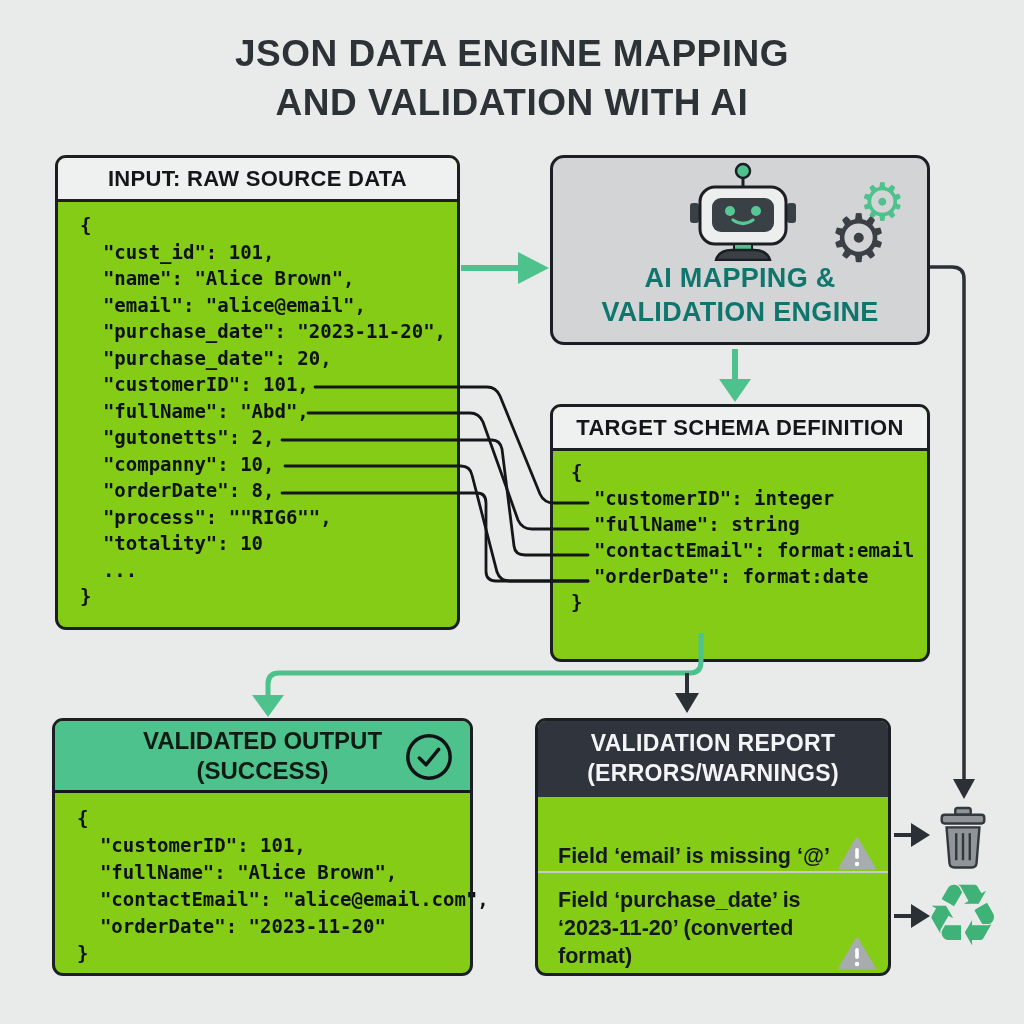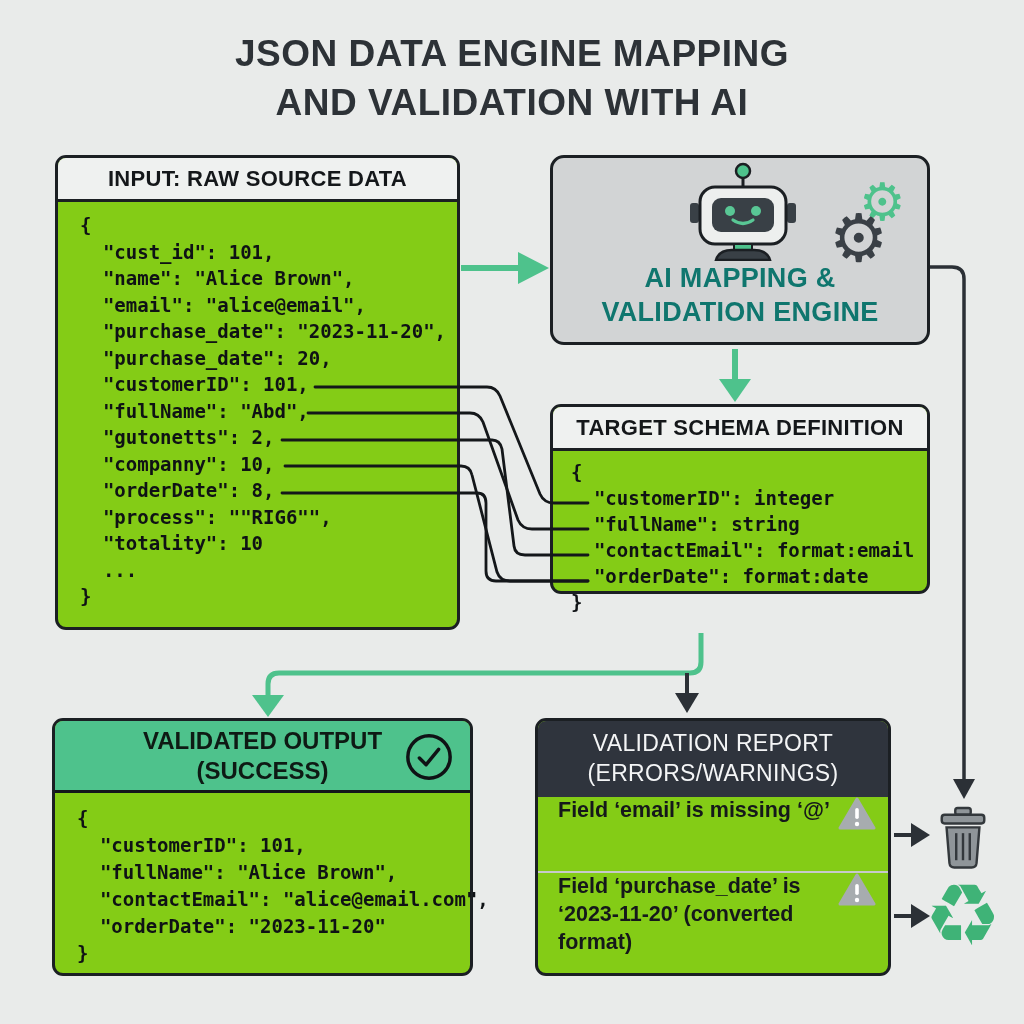--- a/index.html
+++ b/index.html
@@ -25,21 +25,21 @@
     font-size:22px; font-weight:700; color:#14171a;
     border-radius:8px 8px 0 0; letter-spacing:.3px;
   }
   pre.code {
     margin:0; padding:10px 0 0 22px; white-space:pre;
     font-family:"DejaVu Sans Mono", monospace; font-weight:700;
     color:#0f1215;
   }
   .input-box   { left:55px;  top:155px; width:405px; height:475px; }
   .input-box pre.code { font-size:19px; line-height:26.5px; }
-  .schema-box  { left:550px; top:404px; width:380px; height:190px; }
+  .schema-box  { left:550px; top:404px; width:380px; height:258px; }
   .schema-box pre.code { font-size:19px; line-height:26px; padding-top:8px; padding-left:18px; }
   .ai-box {
     position:absolute; left:550px; top:155px; width:380px; height:190px;
     box-sizing:border-box; background:#d2d4d5;
     border:3px solid #1b1f23; border-radius:14px;
   }
   .ai-label {
     position:absolute; left:0; bottom:12px; width:100%;
     text-align:center; font-size:27px; font-weight:700; color:#0f766e;
     line-height:1.28; white-space:pre-line; letter-spacing:.3px;
@@ -56,25 +56,25 @@
     text-align:center; font-size:24px; font-weight:700; color:#0e1a14;
     line-height:1.25; white-space:pre-line; position:relative;
   }
   .check-icon { position:absolute; right:16px; top:11px; }
   .validated-box pre.code { font-size:19px; line-height:27px; padding-top:12px; }
   .report-box { left:535px; top:718px; width:356px; height:258px; border-width:3.5px; }
   .report-header {
     box-sizing:border-box; height:76px; background:#2f343d;
     border-radius:8px 8px 0 0;
     display:flex; align-items:center; justify-content:center;
-    text-align:center; font-size:23px; font-weight:400; color:#f4f5f6;
+    text-align:center; font-size:23px; font-weight:700; color:#f4f5f6;
     line-height:1.3; white-space:pre-line; letter-spacing:.3px;
   }
   .r-item {
-    display:flex; align-items:flex-start; gap:8px;
+    display:flex; align-items:flex-end; gap:8px;
     padding:0 12px 0 20px; box-sizing:border-box;
     font-size:21.5px; font-weight:700; color:#15181b; line-height:1.3;
   }
   .r-item .txt { flex:1; }
   .r-item-1 { height:74px; }
   .r-item-2 { height:100px; border-top:2px solid #c7cacb; }
   .trash-wrap { position:absolute; left:934px; top:806px; }
   .recycle {
     position:absolute; left:924px; top:872px; font-size:86px; line-height:1;
     color:#3fb377; font-family:"DejaVu Sans", sans-serif;

